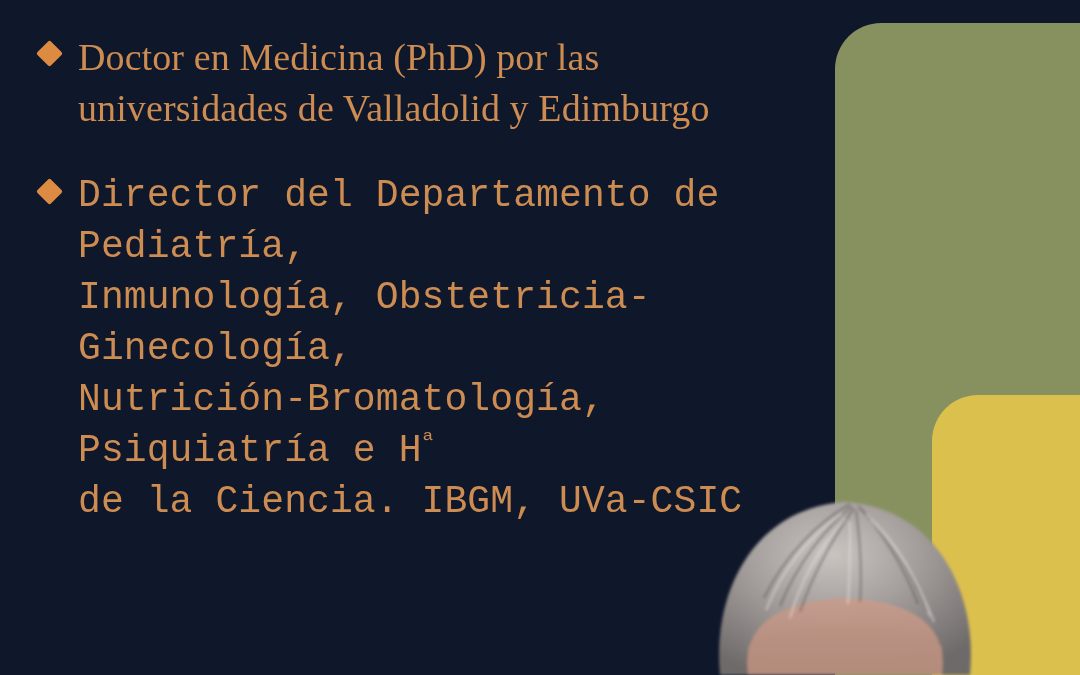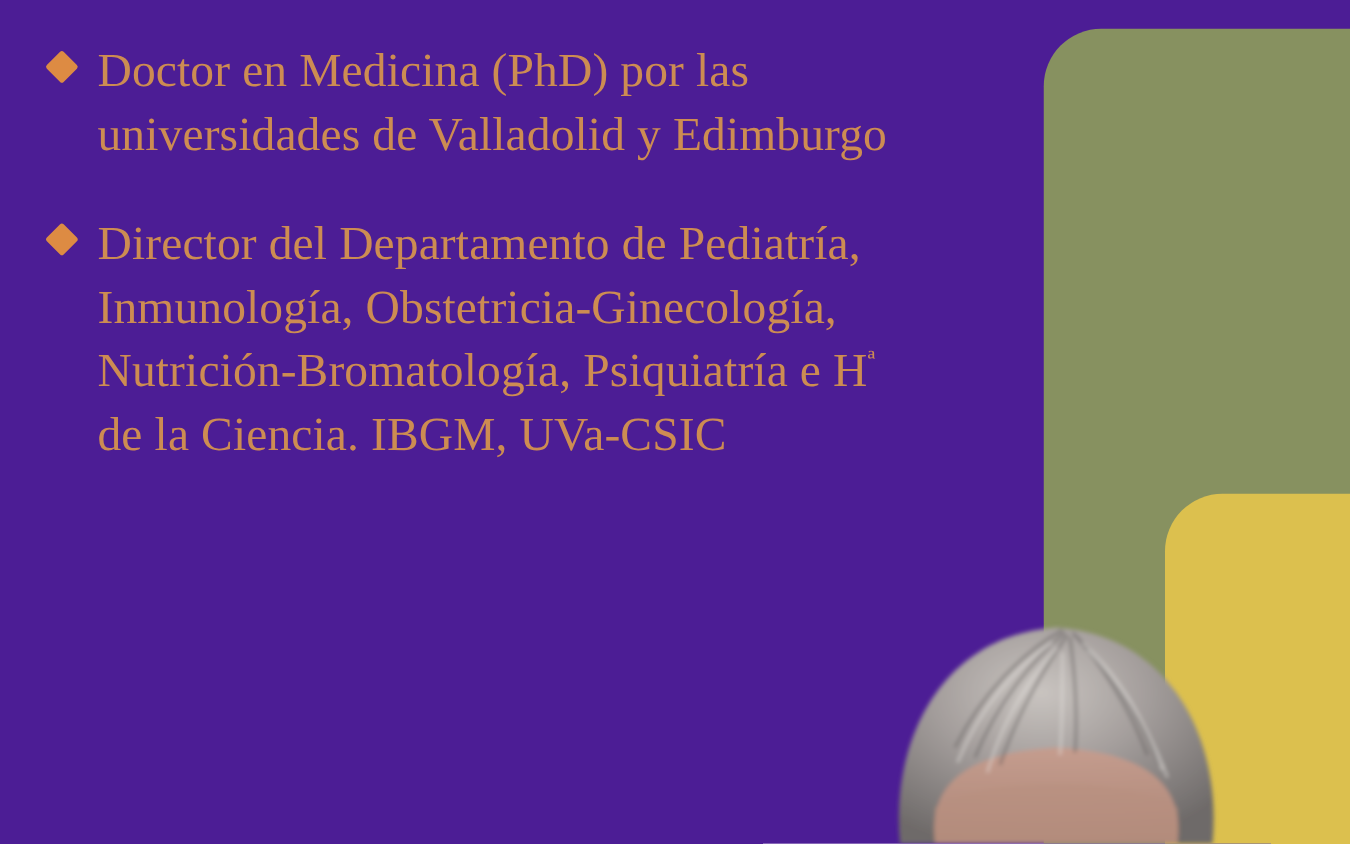--- a/index.html
+++ b/index.html
@@ -10,21 +10,21 @@
     width: 1080px;
     height: 675px;
     overflow: hidden;
     font-family: "Liberation Serif", "DejaVu Serif", serif;
   }
 
   #slide {
     position: relative;
     width: 1080px;
     height: 675px;
-    background: #4c1d95;
+    background: #0f172a;
     overflow: hidden;
   }
 
   
   .panel-green {
     position: absolute;
     left: 835px;
     top: 23px;
     width: 245px;
     height: 652px;
@@ -61,21 +61,21 @@
     padding: 32px 0 0 40px;
     box-sizing: border-box;
     list-style: none;
     margin: 0;
   }
   .bullet-item {
     position: relative;
     padding-left: 38px;
     margin-bottom: 36px;
   }
-  .bullet-item:last-child { margin-bottom: 15px; }
+  .bullet-item:last-child { margin-bottom: 15px; font-family: Liberation Mono, monospace; }
 
   .diamond-icon {
     position: absolute;
     left: 0;
     top: 12px;
     width: 19px;
     height: 19px;
     background: #DD8B43;
     transform: rotate(45deg);
     border-radius: 2px;

